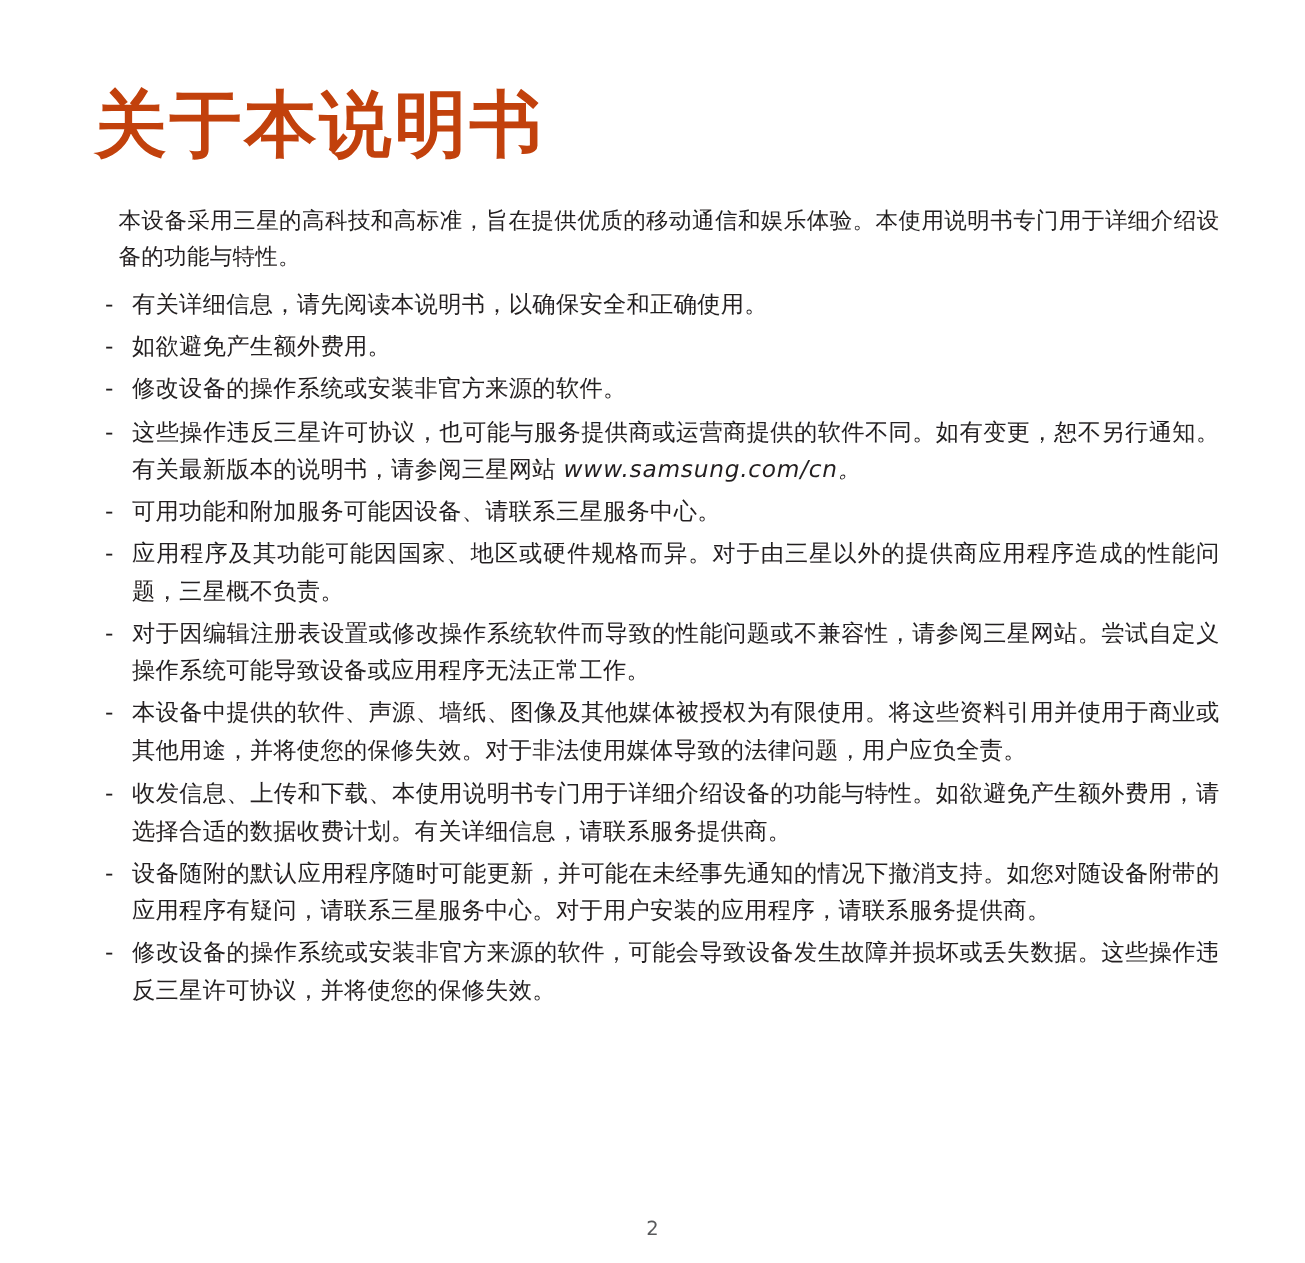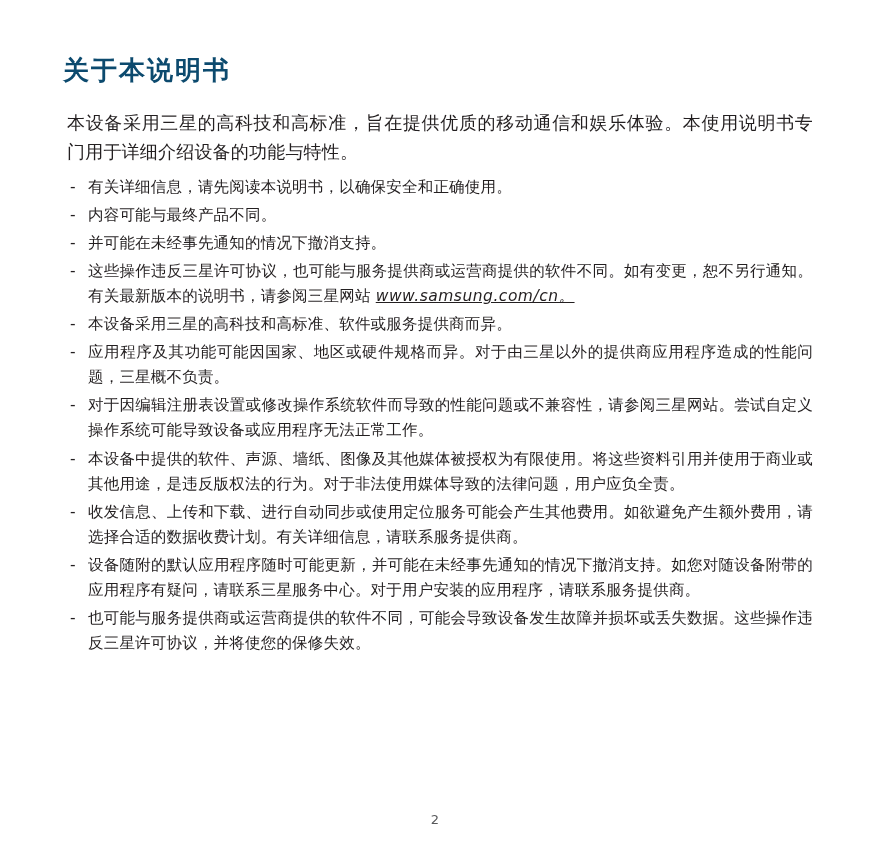--- a/index.html
+++ b/index.html
@@ -20,31 +20,31 @@
     height: 842px;
     box-sizing: border-box;
   }
   .content {
     position: absolute;
     left: 63px;
     top: 55px;
     width: 750px;
   }
   .doc-title {
-    font-size: 26px;
+    font-size: 48px;
     font-weight: bold;
     letter-spacing: 2px;
     line-height: 1.2;
     margin: 0 0 22px 0;
-    color: #0c4a6e;
+    color: #c2410c;
   }
   .intro {
-    font-size: 18px;
+    font-size: 15px;
     line-height: 1.62;
-    margin: 0 0 8px 4px;
+    margin: 0 0 8px 16px;
     letter-spacing: 0.2px;
     text-align: justify;
     color: #231f20;
   }
   ul.bullets {
     list-style: none;
     margin: 0;
     padding: 0;
   }
   ul.bullets > li {
@@ -64,21 +64,20 @@
     color: #231f20;
     font-size: 15.5px;
     line-height: 1.62;
   }
   .li-text {
     display: block;
   }
   .url {
     font-style: italic;
     letter-spacing: 0.5px;
-    text-decoration: underline;
   }
   .page-number {
     position: absolute;
     left: 0;
     right: 0;
     top: 812px;
     text-align: center;
     font-size: 13px;
     color: #58595b;
   }
@@ -95,65 +94,65 @@
 
     <ul class="bullets">
 
       <li>
         <span class="dash">-</span>
         <span class="li-text">有关详细信息，请先阅读本说明书，以确保安全和正确使用。</span>
       </li>
 
       <li>
         <span class="dash">-</span>
-        <span class="li-text">内容可能与最终产品不同。</span>
+        <span class="li-text">如欲避免产生额外费用。</span>
       </li>
 
       <li>
         <span class="dash">-</span>
-        <span class="li-text">并可能在未经事先通知的情况下撤消支持。</span>
+        <span class="li-text">修改设备的操作系统或安装非官方来源的软件。</span>
       </li>
 
       <li>
         <span class="dash">-</span>
         <span class="li-text"><span>这些操作违反三星许可协议，也可能与服务提供商或运营商提供的软件不同。如有变更，恕不另行通知。有关最新版本的说明书，请参阅三星网站 </span><span class="url">www.samsung.com/cn。</span></span>
       </li>
 
       <li>
         <span class="dash">-</span>
-        <span class="li-text">本设备采用三星的高科技和高标准、软件或服务提供商而异。</span>
+        <span class="li-text">可用功能和附加服务可能因设备、请联系三星服务中心。</span>
       </li>
 
       <li>
         <span class="dash">-</span>
         <span class="li-text">应用程序及其功能可能因国家、地区或硬件规格而异。对于由三星以外的提供商应用程序造成的性能问题，三星概不负责。</span>
       </li>
 
       <li>
         <span class="dash">-</span>
         <span class="li-text">对于因编辑注册表设置或修改操作系统软件而导致的性能问题或不兼容性，请参阅三星网站。尝试自定义操作系统可能导致设备或应用程序无法正常工作。</span>
       </li>
 
       <li>
         <span class="dash">-</span>
-        <span class="li-text">本设备中提供的软件、声源、墙纸、图像及其他媒体被授权为有限使用。将这些资料引用并使用于商业或其他用途，是违反版权法的行为。对于非法使用媒体导致的法律问题，用户应负全责。</span>
+        <span class="li-text">本设备中提供的软件、声源、墙纸、图像及其他媒体被授权为有限使用。将这些资料引用并使用于商业或其他用途，并将使您的保修失效。对于非法使用媒体导致的法律问题，用户应负全责。</span>
       </li>
 
       <li>
         <span class="dash">-</span>
-        <span class="li-text">收发信息、上传和下载、进行自动同步或使用定位服务可能会产生其他费用。如欲避免产生额外费用，请选择合适的数据收费计划。有关详细信息，请联系服务提供商。</span>
+        <span class="li-text">收发信息、上传和下载、本使用说明书专门用于详细介绍设备的功能与特性。如欲避免产生额外费用，请选择合适的数据收费计划。有关详细信息，请联系服务提供商。</span>
       </li>
 
       <li>
         <span class="dash">-</span>
         <span class="li-text">设备随附的默认应用程序随时可能更新，并可能在未经事先通知的情况下撤消支持。如您对随设备附带的应用程序有疑问，请联系三星服务中心。对于用户安装的应用程序，请联系服务提供商。</span>
       </li>
 
       <li>
         <span class="dash">-</span>
-        <span class="li-text">也可能与服务提供商或运营商提供的软件不同，可能会导致设备发生故障并损坏或丢失数据。这些操作违反三星许可协议，并将使您的保修失效。</span>
+        <span class="li-text">修改设备的操作系统或安装非官方来源的软件，可能会导致设备发生故障并损坏或丢失数据。这些操作违反三星许可协议，并将使您的保修失效。</span>
       </li>
 
     </ul>
   </div>
 
   <div class="page-number">2</div>
 </div>
 
 </body></html>

